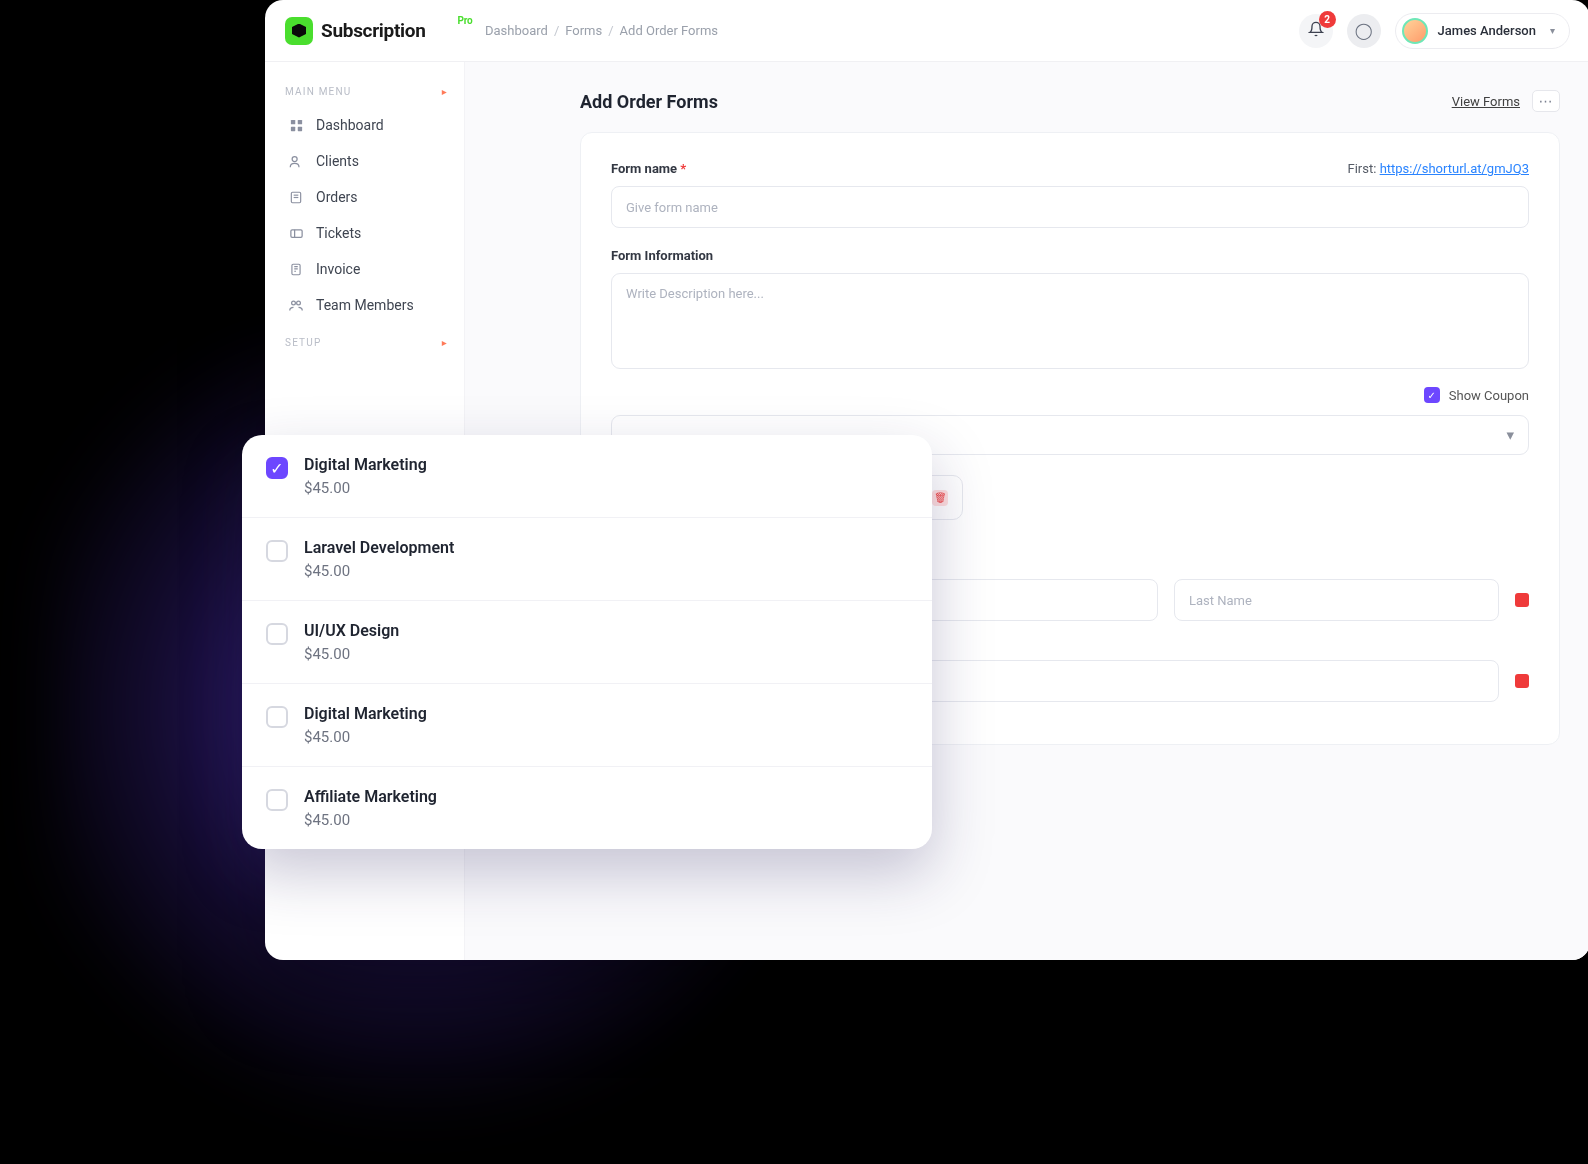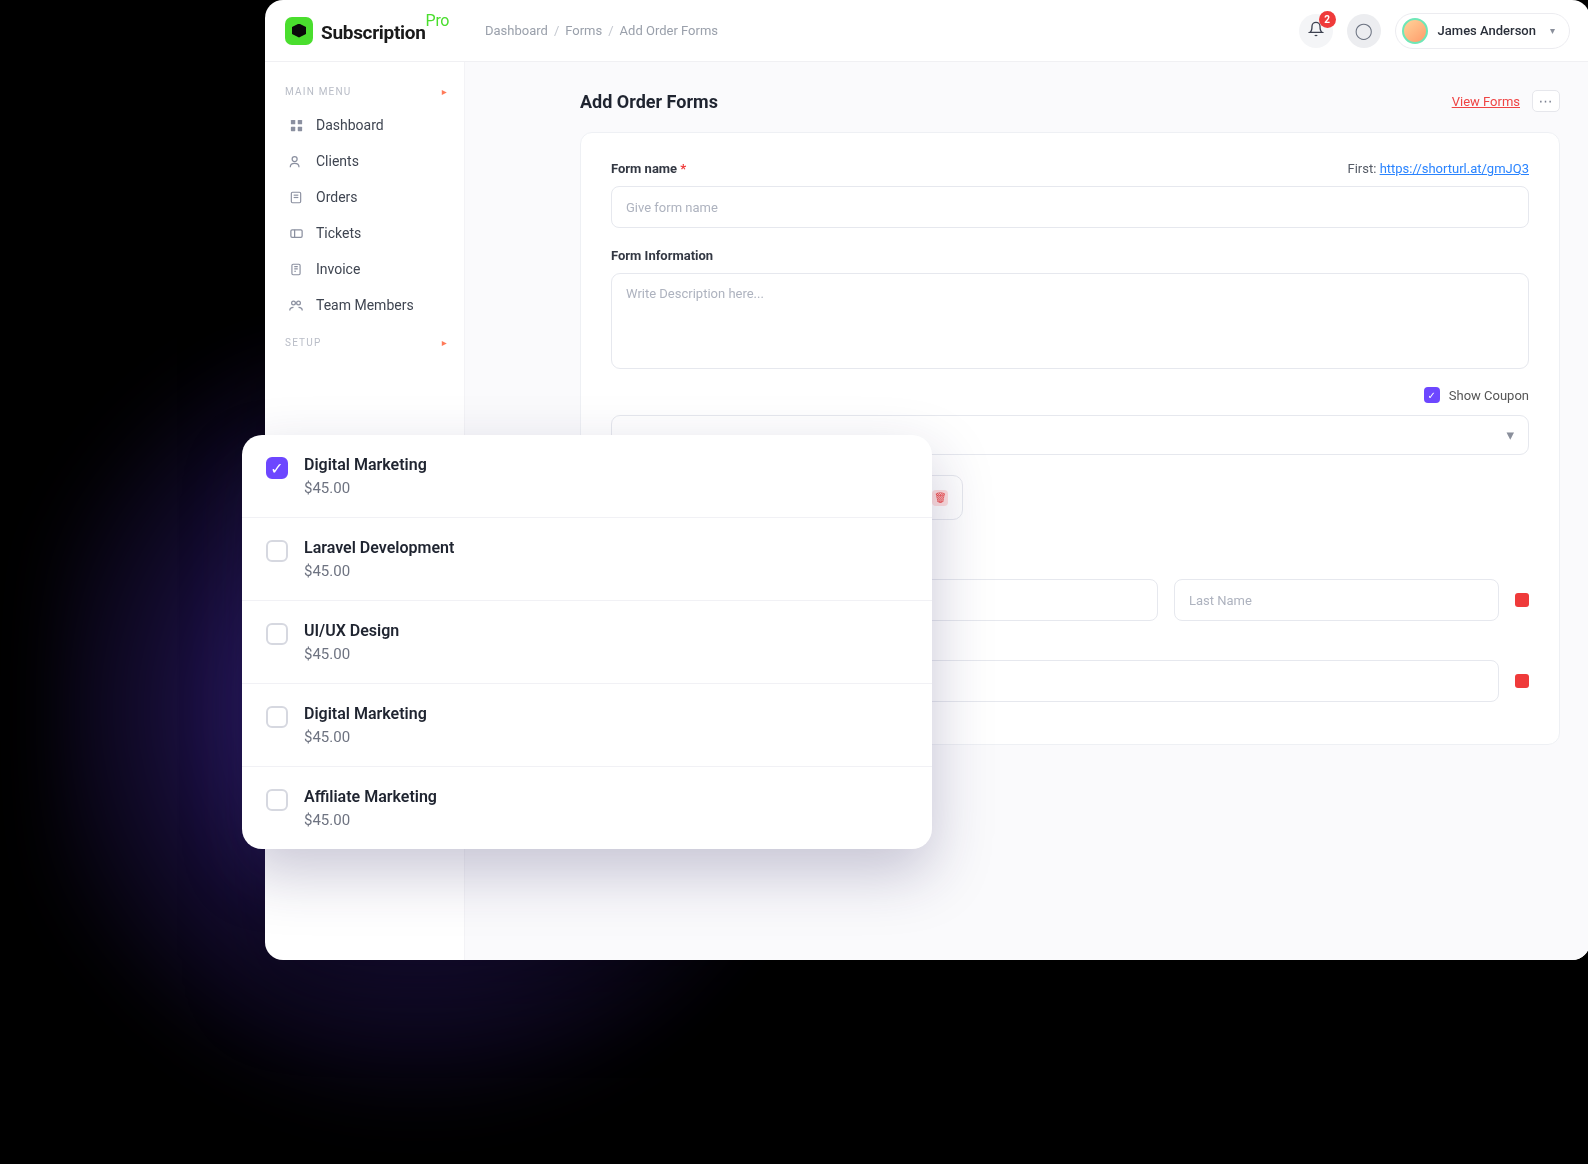--- a/index.html
+++ b/index.html
@@ -4,42 +4,42 @@
   <style>
     * { margin:0; padding:0; box-sizing:border-box; font-family:-apple-system,BlinkMacSystemFont,"Segoe UI",Roboto,sans-serif; }
     body { background:#000; width:1588px; height:1164px; position:relative; overflow:hidden; }
     .app-window { position:absolute; left:265px; top:0; width:1325px; height:960px; background:#fff; border-radius:18px; overflow:hidden; box-shadow:0 30px 80px rgba(0,0,0,.35); }
     .glow { position:absolute; left:50px; top:340px; width:820px; height:820px; background:radial-gradient(circle at 45% 45%,rgba(91,54,220,.75),rgba(91,54,220,.25) 38%,rgba(91,54,220,0) 65%); filter:blur(28px); pointer-events:none; }
     .header { height:62px; display:flex; align-items:center; padding:0 20px; border-bottom:1px solid #f0f0f3; }
     .logo-wrap { display:flex; align-items:center; gap:8px; width:200px; }
     .logo-mark { width:28px; height:28px; background:#4ade2e; border-radius:7px; display:flex; align-items:center; justify-content:center; position:relative; }
     .logo-mark::before { content:""; width:14px; height:14px; background:#0a0a0a; clip-path:polygon(50% 0,100% 25%,100% 75%,50% 100%,0 75%,0 25%); }
     .logo-text { font-size:19px; font-weight:700; color:#1a1a1a; letter-spacing:-.3px; }
-    .logo-text sup { font-size:16px; color:#4ade2e; font-weight:400; position:relative; top:-6px; }
+    .logo-text sup { font-size:10px; color:#4ade2e; font-weight:700; position:relative; top:-6px;margin-left:32px; }
     .breadcrumb { font-size:13px; color:#9aa0ab; display:flex; gap:6px; filter:blur(.4px); }
     .breadcrumb .sep { color:#c4c8d0; }
     .hdr-right { margin-left:auto; display:flex; align-items:center; gap:14px; }
     .bell-wrap { position:relative; width:34px; height:34px; border-radius:50%; background:#f4f5f7; display:flex; align-items:center; justify-content:center; cursor:pointer; }
     .badge { position:absolute; top:-3px; right:-3px; min-width:17px; height:17px; border-radius:9px; background:#ef3a3a; color:#fff; font-size:10px; font-weight:700; display:flex; align-items:center; justify-content:center; padding:0 4px; }
     .circ-btn { width:34px; height:34px; border-radius:50%; background:#ecedf0; display:flex; align-items:center; justify-content:center; cursor:pointer; color:#6b7280; }
     .user-chip { display:flex; align-items:center; gap:10px; background:#fff; border:1px solid #ececf0; border-radius:22px; padding:4px 14px 4px 6px; cursor:pointer; }
     .avatar { width:26px; height:26px; border-radius:50%; background:linear-gradient(140deg,#ffd39a,#ff9b6a); border:2px solid #6ee7b7; }
     .uname { font-size:13px; color:#2a2f3a; font-weight:500;text-align:right; }
     .chev { font-size:10px; color:#8a8f9b; margin-left:4px; }
     .body { display:flex; height:calc(100% - 62px); }
     .sidebar { width:200px; padding:10px 10px 0 14px; border-right:1px solid #f3f3f6; filter:blur(.5px); }
     .sb-sec { display:flex; align-items:center; justify-content:space-between; font-size:10px; letter-spacing:1.2px; color:#b9bdc7; text-transform:uppercase; padding:14px 6px 10px; }
     .sb-sec .caret { color:#ff7a59; font-size:10px; }
     .sb-item { display:flex; align-items:center; gap:11px; padding:10px 8px; border-radius:8px; cursor:pointer; color:#3f4551; font-size:14px; }
     .sb-item .ico { width:18px; display:flex; justify-content:center; color:#8b90a0; }
     .main { flex:1; padding:28px 30px; background:#fafafc; overflow:hidden; }
     .page-hd { display:flex; align-items:center; margin-bottom:20px; padding-left:85px; }
     .page-title { font-size:18px; font-weight:700; color:#1f2430; }
     .page-actions { margin-left:auto; display:flex; align-items:center; gap:12px; }
-    .lnk { color:#ef4444; font-size:13px; text-decoration:underline; cursor:pointer; filter:blur(.4px); }
+    .lnk { color:#404040; font-size:13px; text-decoration:underline; cursor:pointer; filter:blur(.4px); }
     .more { width:28px; height:22px; border:1px solid #e6e7ec; border-radius:5px; background:#fff; display:flex; align-items:center; justify-content:center; font-size:14px; color:#7a8090; cursor:pointer; letter-spacing:1px; line-height:0; }
     .card { background:#fff; border:1px solid #eef0f4; border-radius:12px; padding:28px 30px; margin-left:85px; filter:blur(.5px); }
     .form-row { display:flex; justify-content:space-between; align-items:center; margin-bottom:10px; font-size:13px; }
     .fld-label { color:#333843; font-weight:700; font-size:13px; }
     .req { color:#ef3a3a; }
     .link-row { font-size:13px; color:#555b66; }
     .link-row a { color:#2a84ff; text-decoration:underline; }
     .input, .textarea { width:100%; border:1px solid #e6e8ee; border-radius:9px; font-size:13px; color:#3a3f4a; background:#fff; }
     .input { height:42px; padding:0 14px;border-radius:8px; }
     .textarea { height:96px; padding:12px 14px; resize:none; }

